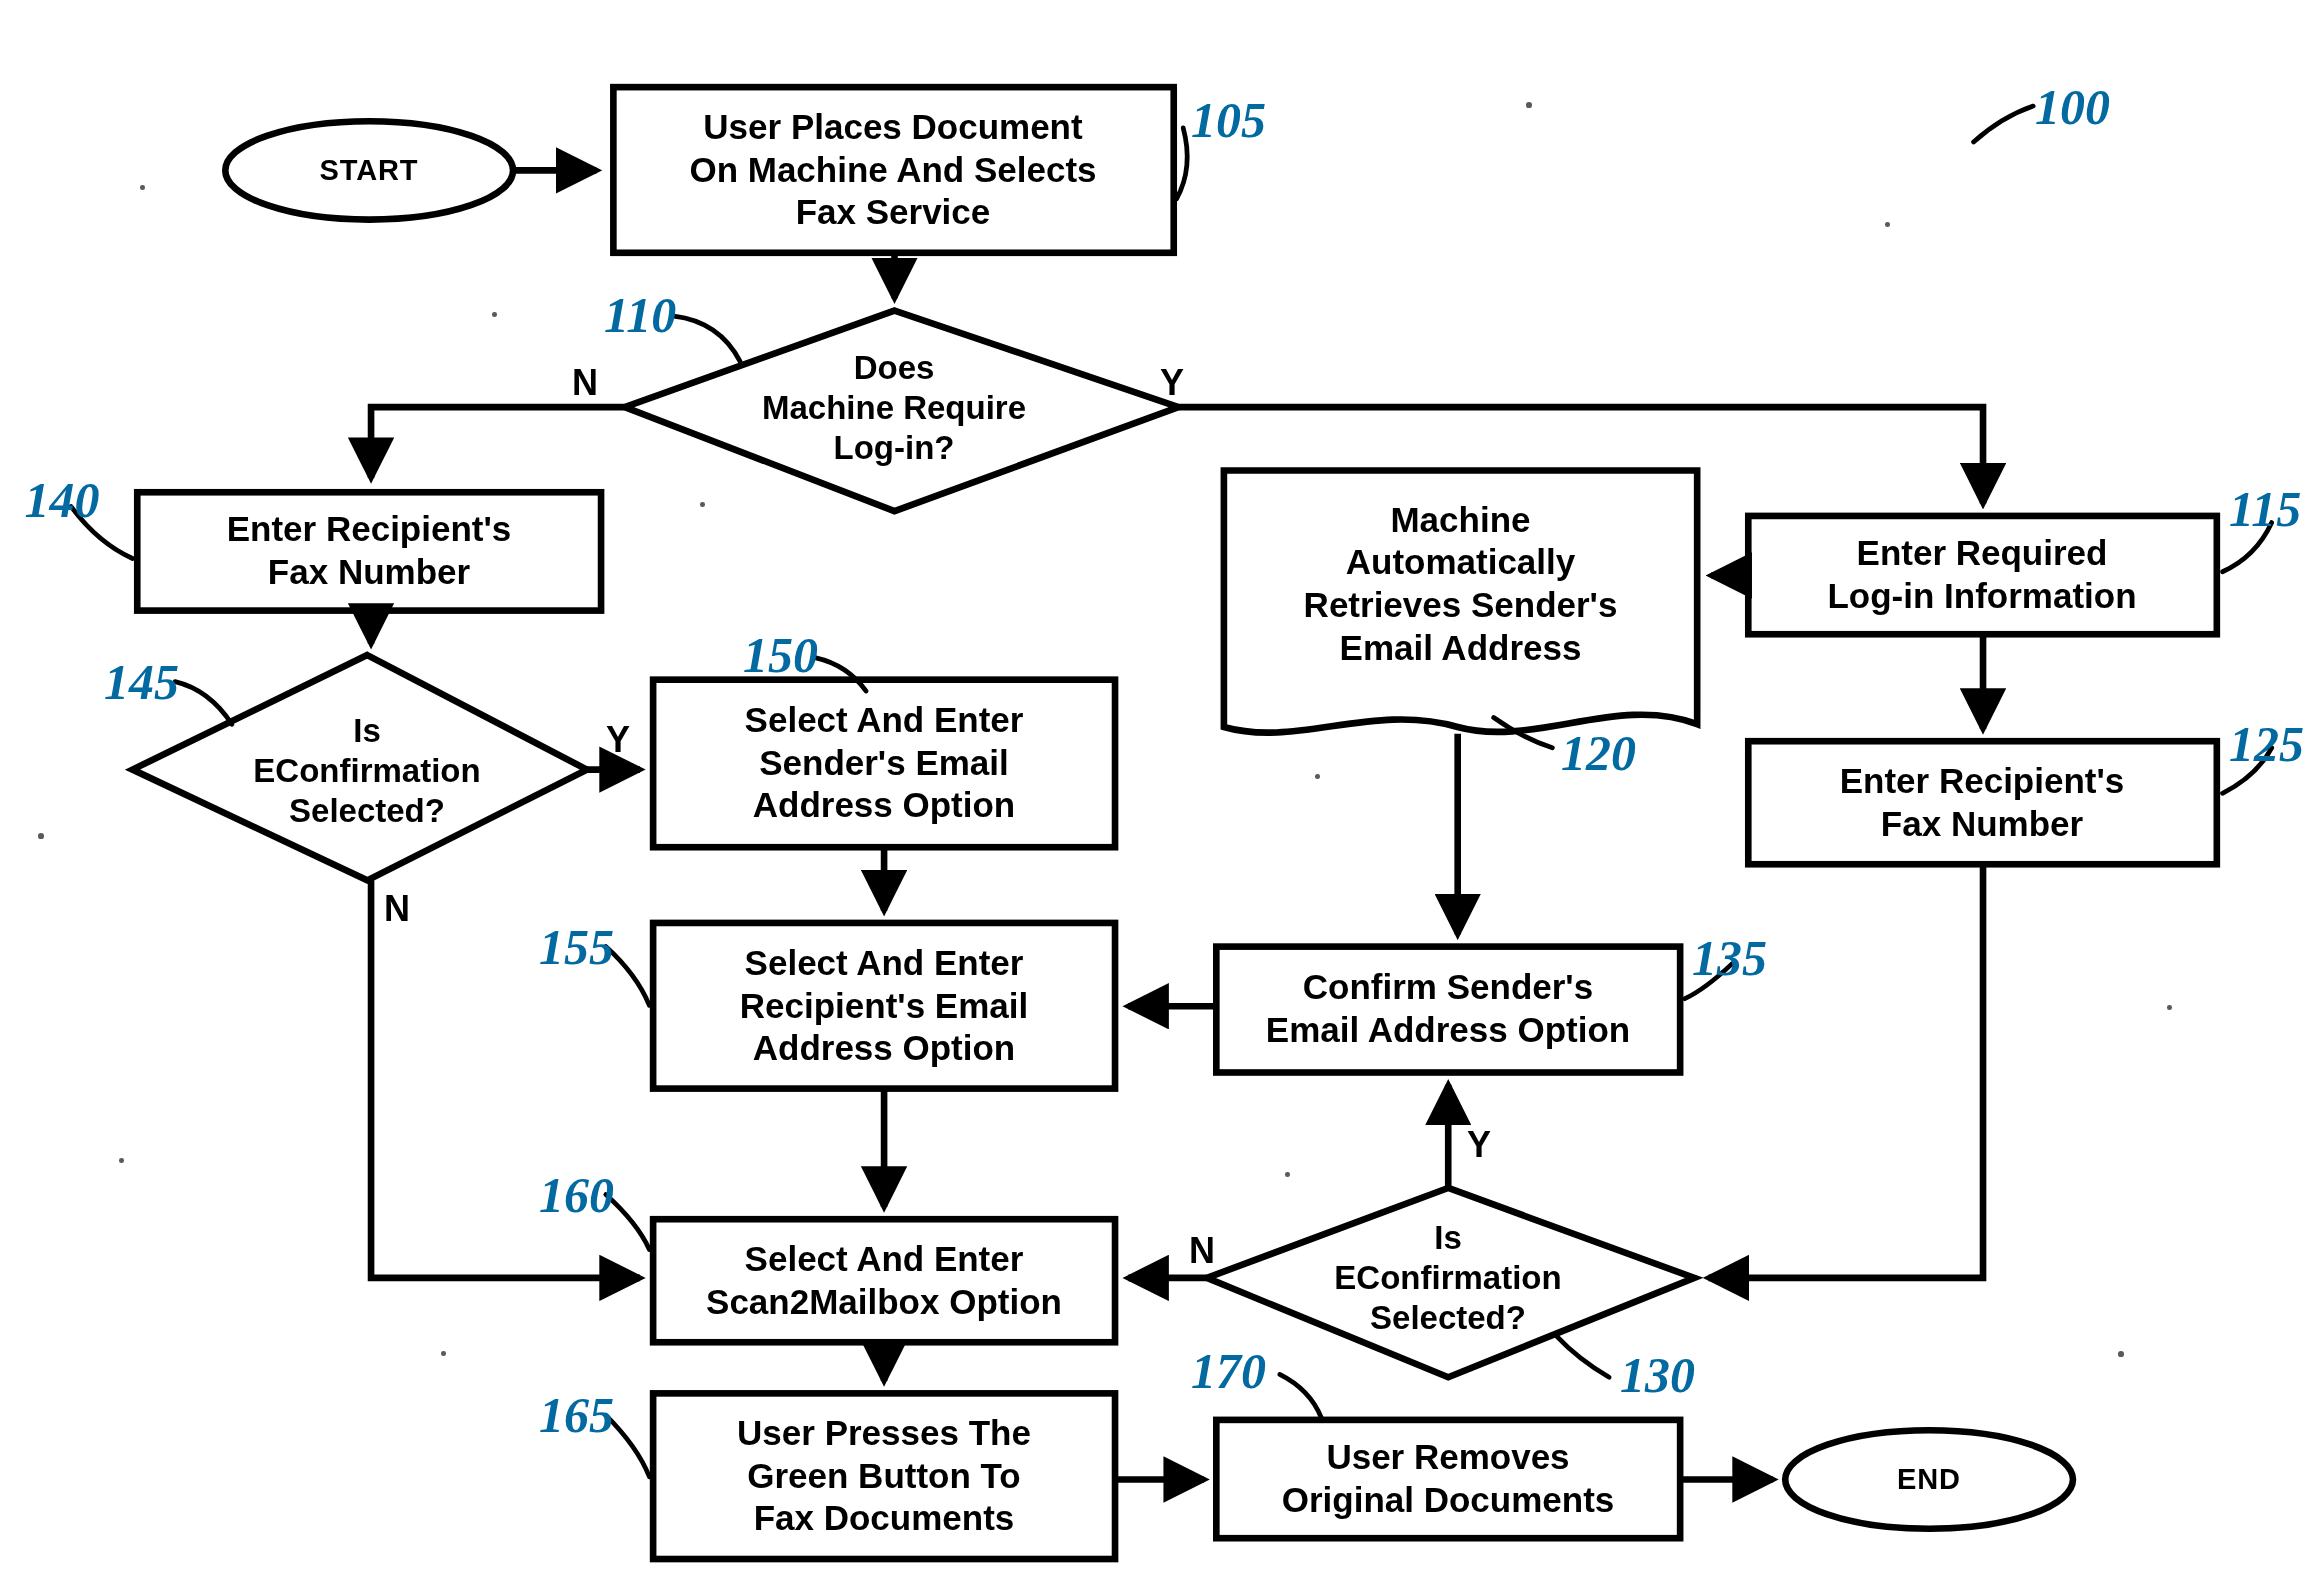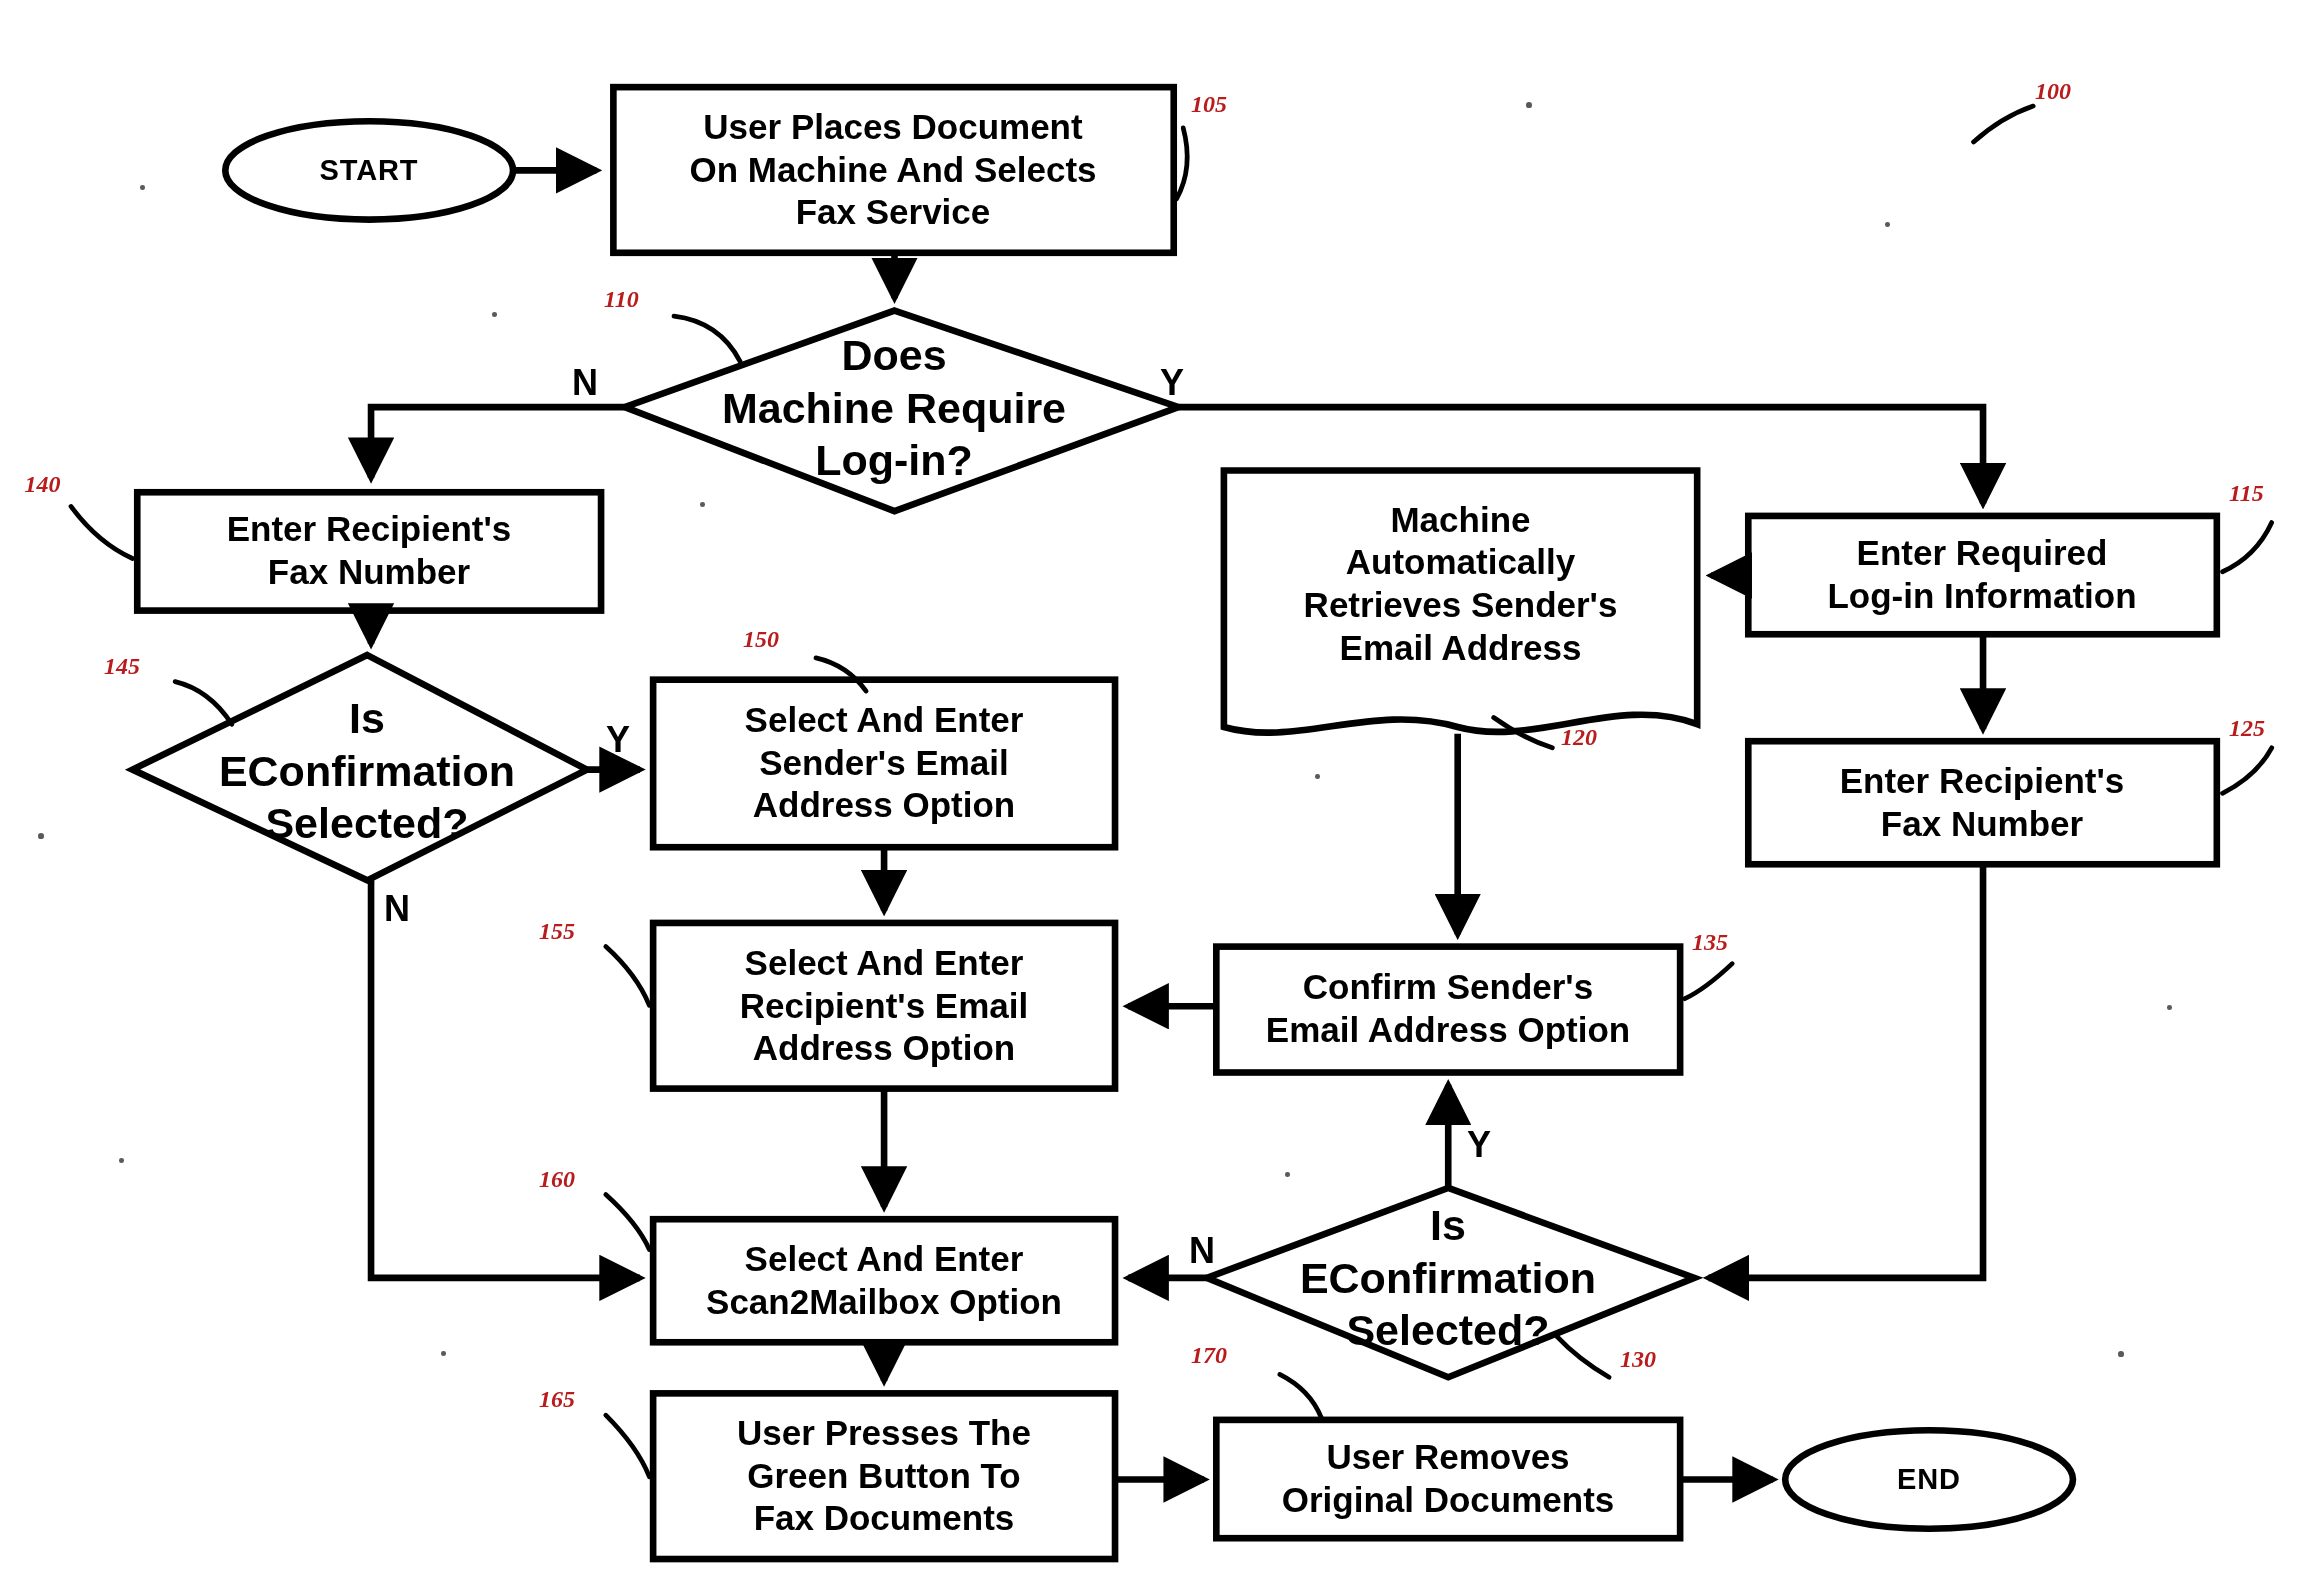--- a/index.html
+++ b/index.html
@@ -32,28 +32,28 @@
     text-align: center;
     font-family: "Liberation Sans", sans-serif;
     font-weight: bold;
     color: #000000;
     line-height: 1.22;
     pointer-events: none;
     white-space: pre-line;
   }
   .t-box { font-size: 35px; }
   .t-term { font-size: 29px; letter-spacing: 0.9px; }
-  .t-diamond { font-size: 43px; }
+  .t-diamond { font-size: 33px; }
   .ref-num {
     position: absolute;
     font-family: "Liberation Serif", serif;
     font-style: italic;
     font-weight: bold;
-    font-size: 24px;
-    color: #b91c1c;
+    font-size: 50px;
+    color: #0369a1;
     pointer-events: none;
   }
   .edge-label {
     position: absolute;
     font-family: "Liberation Sans", sans-serif;
     font-weight: bold;
     font-size: 36px;
     color: #000000;
     pointer-events: none;
   }

